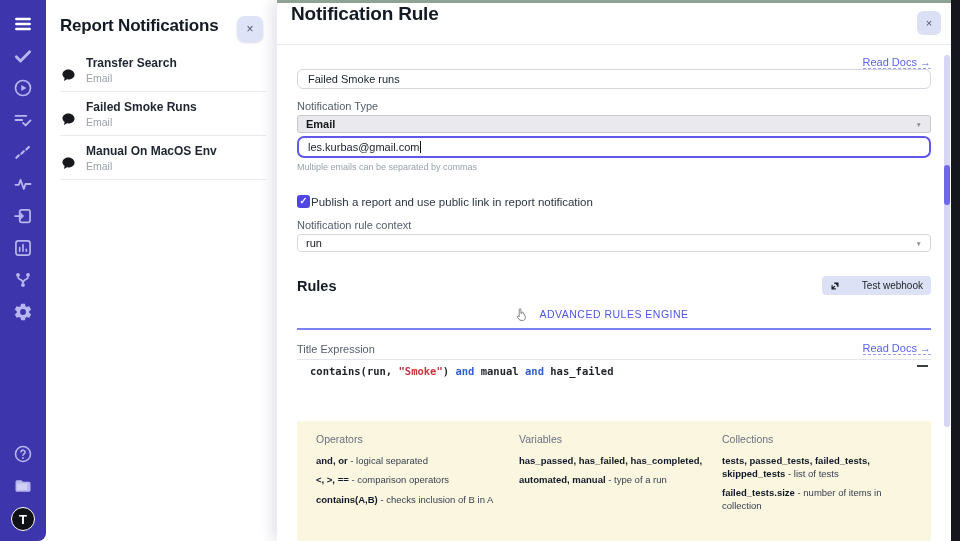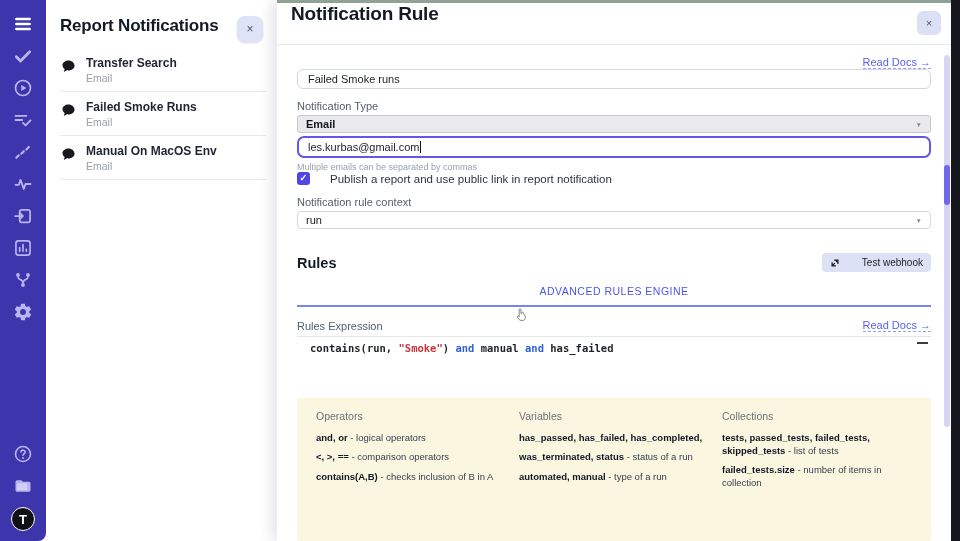--- a/index.html
+++ b/index.html
@@ -18,21 +18,21 @@
   .nav-icon svg { width:20px; height:20px; display:block; }
   .nav-icon.menu { color:#ffffff; }
   .nav-spacer { flex:1; }
   .logo-circle { width:24px; height:24px; border-radius:50%; background:#101114; color:#fff; font-weight:700; font-size:13px; display:flex; align-items:center; justify-content:center; border:1.5px solid #ffffff; }
   
   .notif-panel { position:absolute; left:46px; top:0; bottom:4px; width:220px; background:#ffffff; z-index:4; }
   .np-header { position:relative; padding:16px 14px 12px; }
   .np-title { font-size:17px; font-weight:700; color:#141a24; letter-spacing:-.2px; }
   .np-close { position:absolute; top:16px; right:3px; width:26px; height:26px; border:none; background:#dee3f8; border-radius:8px; color:#4b5563; font-size:12px; cursor:pointer; box-shadow:0 1px 2px rgba(40,40,90,.18); }
   .np-list { padding-left:14px; }
-  .np-item { display:flex; gap:9px; padding:7px 2px 7px 0; border-bottom:1px solid #e8eaef; cursor:pointer; align-items:flex-start; }
+  .np-item { display:flex; gap:9px; padding:7px 2px 7px 0; border-bottom:1px solid #e8eaef; cursor:pointer; align-items:flex-end; }
   .bubble-icon { flex:none; width:17px; height:17px; margin-top:3px; color:#17191c; }
   .bubble-icon svg { width:17px; height:17px; display:block; }
   .np-item-text { display:flex; flex-direction:column; gap:2px; padding-top:1px; }
   .np-item-title { font-size:12px; font-weight:700; color:#1f2430; }
   .np-item-sub { font-size:10.5px; color:#9aa0ab; }
   
   .rule-panel { position:absolute; left:277px; top:0; bottom:0; width:674px; background:#ffffff; z-index:6; box-shadow:-5px 0 14px rgba(25,25,80,.12); border-top-left-radius:6px; display:flex; flex-direction:column; }
   .top-strip { height:3px; background:#8fa294; flex:none; }
   .rp-header { position:relative; height:42px; border-bottom:1px solid #e7e9ee; display:flex; align-items:flex-start; padding:0 14px; flex:none; }
   .rp-title { font-size:19px; font-weight:700; color:#141a24; letter-spacing:-.2px; }
@@ -41,21 +41,21 @@
   .read-docs-row { text-align:right; margin-top:7px; height:14px; flex:none; }
   .read-docs { font-size:11px; color:#5a61ee; text-decoration:none; border-bottom:1px dashed #9aa0f4; cursor:pointer; }
   .field-label { margin-top:11px; font-size:11px; color:#555e6b; flex:none; }
   .text-input { margin-top:3px; height:20px; border:1px solid #d4d7de; border-radius:6px; display:flex; align-items:center; padding:0 10px; font-size:11px; color:#19202b; background:#fff; flex:none; }
   .select-box { margin-top:3px; height:18px; border:1px solid #c6c8cf; border-radius:3px; background:#eaeaee; display:flex; align-items:center; justify-content:space-between; padding:0 8px; font-size:11px; font-weight:600; color:#16181d; cursor:pointer; flex:none; }
   .select-box.white { background:#fff; font-weight:400; border-color:#d4d7de; border-radius:4px; }
   .caret { font-size:6.5px; color:#8a8f98; }
   .emails-input { margin-top:3px; height:22px; border:2px solid #5f58e8; border-radius:7px; display:flex; align-items:center; padding:0 9px; font-size:11px; color:#19202b; background:#fff; flex:none; }
   .text-caret { display:inline-block; width:1px; height:12px; background:#14161a; margin-left:1px; }
   .help-text { margin-top:4px; font-size:9px; color:#9aa1ac; flex:none; }
-  .checkbox-row { display:flex; align-items:center; gap:20px; flex:none; cursor:pointer; }
+  .checkbox-row { margin-top:23px; display:flex; align-items:center; gap:1px; flex:none; cursor:pointer; }
   .checkbox { width:13px; height:13px; background:#4f46e5; border-radius:3px; position:relative; flex:none; }
   .checkbox::after { content:"✓"; position:absolute; left:2.5px; top:0px; color:#fff; font-size:9.5px; font-weight:700; }
   .checkbox-label { font-size:11.5px; color:#2b3442; }
   .rules-row { margin-top:24px; display:flex; justify-content:space-between; align-items:center; flex:none; }
   .rules-heading { font-size:14.5px; font-weight:700; color:#141a24; }
   .webhook-btn { background:#dce1f6; border:none; border-radius:4px; font-size:10px; color:#1c2026; padding:4px 8px; display:flex; gap:22px; align-items:center; cursor:pointer; font-family:inherit; }
   .webhook-btn svg { width:10px; height:10px; }
   .tab-row { margin-top:3px; text-align:center; padding:6px 0 6px; border-bottom:2px solid #7a83ef; flex:none; }
   .tab-label { font-size:10.5px; letter-spacing:.5px; color:#4d55e8; cursor:pointer; }
   .expr-row { margin-top:12px; display:flex; justify-content:space-between; align-items:flex-end; flex:none; }
@@ -250,40 +250,39 @@
             </svg>
           <span>Test webhook</span>
         </button>
       </div>
 
       <div class="tab-row">
         <span class="tab-label">ADVANCED RULES ENGINE</span>
       </div>
 
       <div class="expr-row">
-        <span class="expr-label">Rules Expression</span>
+        <span class="expr-label">Title Expression</span>
         <a class="read-docs">Read Docs →</a>
       </div>
 
       <div class="editor">
         <div class="code-line"><span class="seg-plain">contains(run, </span><span class="seg-string">"Smoke"</span><span class="seg-plain">) </span><span class="seg-keyword">and</span><span class="seg-plain"> manual </span><span class="seg-keyword">and</span><span class="seg-plain"> has_failed</span></div>
         <div class="editor-dash"></div>
       </div>
 
       <div class="help-panel">
           <div class="help-col">
             <div class="help-title">Operators</div>
-            <p class="help-line"><b>and, or</b><span> - logical operators</span></p>
+            <p class="help-line"><b>and, or</b><span> - logical separated</span></p>
             <p class="help-line"><b>&lt;, &gt;, ==</b><span> - comparison operators</span></p>
             <p class="help-line"><b>contains(A,B)</b><span> - checks inclusion of B in A</span></p>
           </div>
           <div class="help-col">
             <div class="help-title">Variables</div>
             <p class="help-line"><b>has_passed, has_failed, has_completed,</b></p>
-            <p class="help-line"><b>was_terminated, status</b><span> - status of a run</span></p>
             <p class="help-line"><b>automated, manual</b><span> - type of a run</span></p>
           </div>
           <div class="help-col">
             <div class="help-title">Collections</div>
             <p class="help-line"><b>tests, passed_tests, failed_tests, skipped_tests</b><span> - list of tests</span></p>
             <p class="help-line"><b>failed_tests.size</b><span> - number of items in collection</span></p>
           </div>
         </div>
     </div>
 

